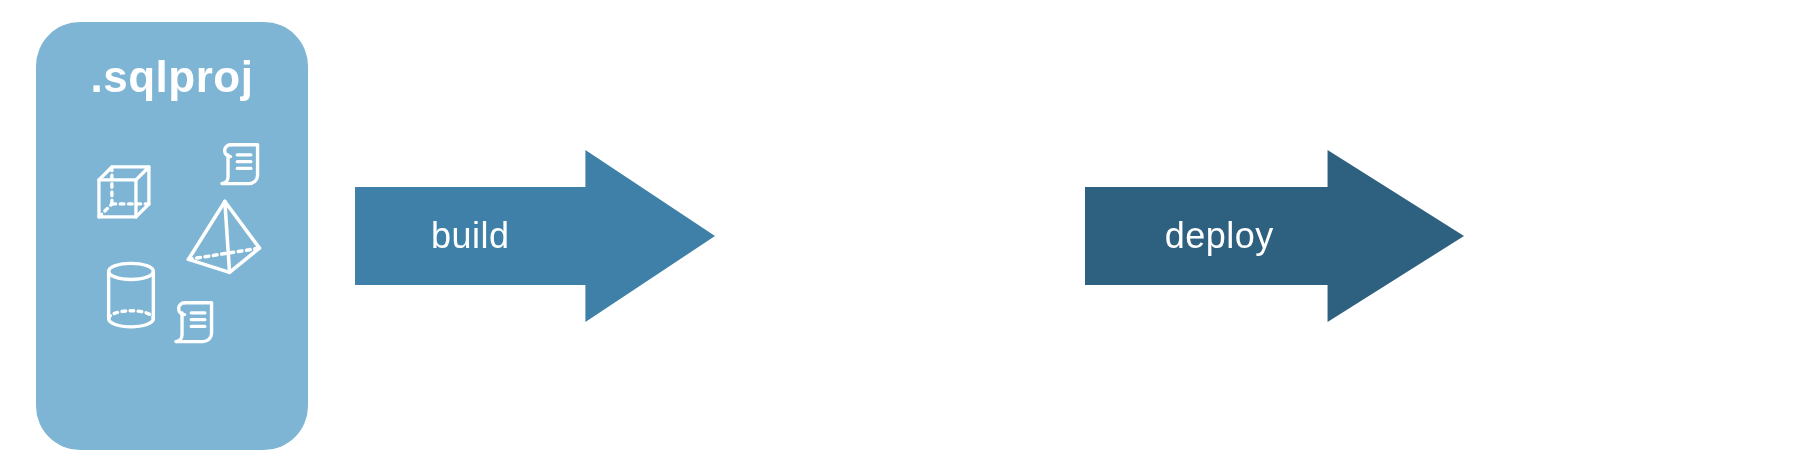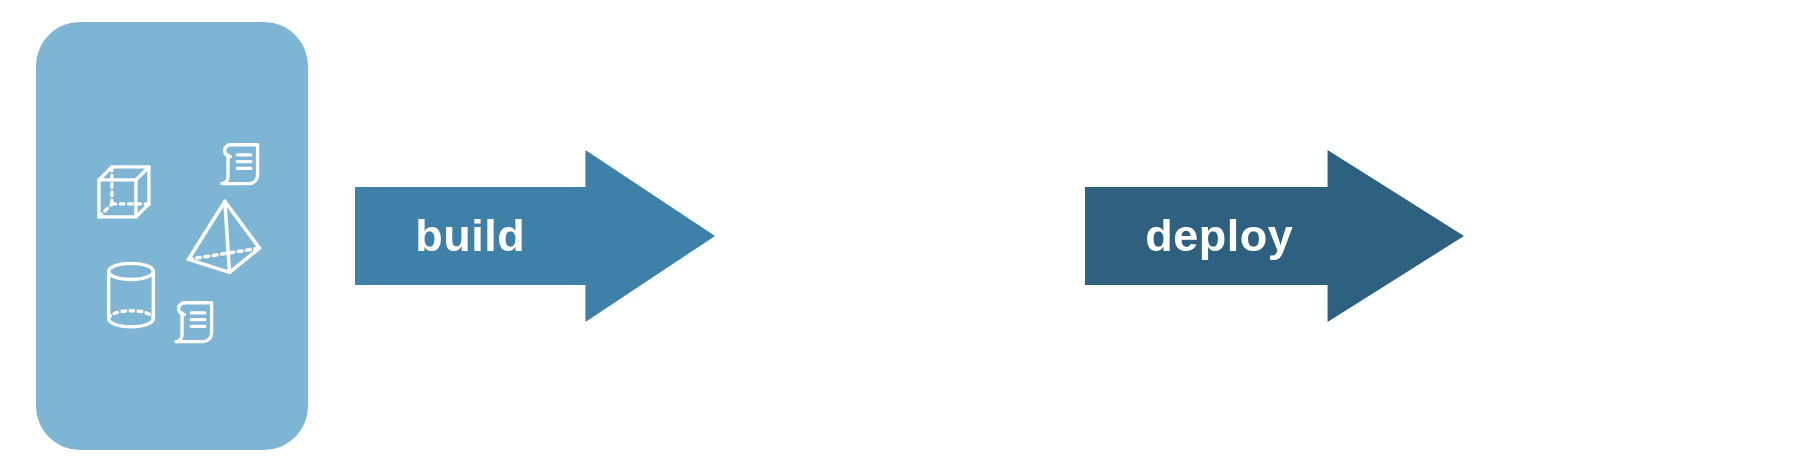--- a/index.html
+++ b/index.html
@@ -53,32 +53,33 @@
     display: flex;
     align-items: center;
     clip-path: polygon(0% 21.5%, 64% 21.5%, 64% 0%, 100% 50%, 64% 100%, 64% 78.5%, 0% 78.5%);
   }
   .arrow-build  { left: 355px; }
   .arrow-deploy { left: 1085px; padding-left: 19px; }
   .arrow-label {
     width: 64%;
     text-align: center;
     color: #ffffff;
-    font-size: 45px;
-    font-weight: 700;
+    font-size: 36px;
+    font-weight: 400;
     letter-spacing: 0.5px;
   }
   svg { overflow: visible; }
 </style>
 </head>
 <body>
 
 <div class="canvas">
 
   <div class="card card-sqlproj" style="background-color: rgb(127, 181, 212);">
+    <div class="card-title">.sqlproj</div>
     <div class="icon-cluster">
 
       <svg class="ic ic-cube" viewBox="0 0 80 80">
         <g fill="none" stroke="#ffffff" stroke-width="3.6" stroke-linejoin="round" stroke-linecap="round">
           <path d="M14 28 H54 V68 H14 Z"></path>
           <path d="M14 28 L28 14 H68 L54 28"></path>
           <path d="M54 68 L68 54 V14"></path>
           <g stroke-dasharray="4 5">
             <path d="M14 68 L28 54"></path>
             <path d="M28 54 V14"></path>

